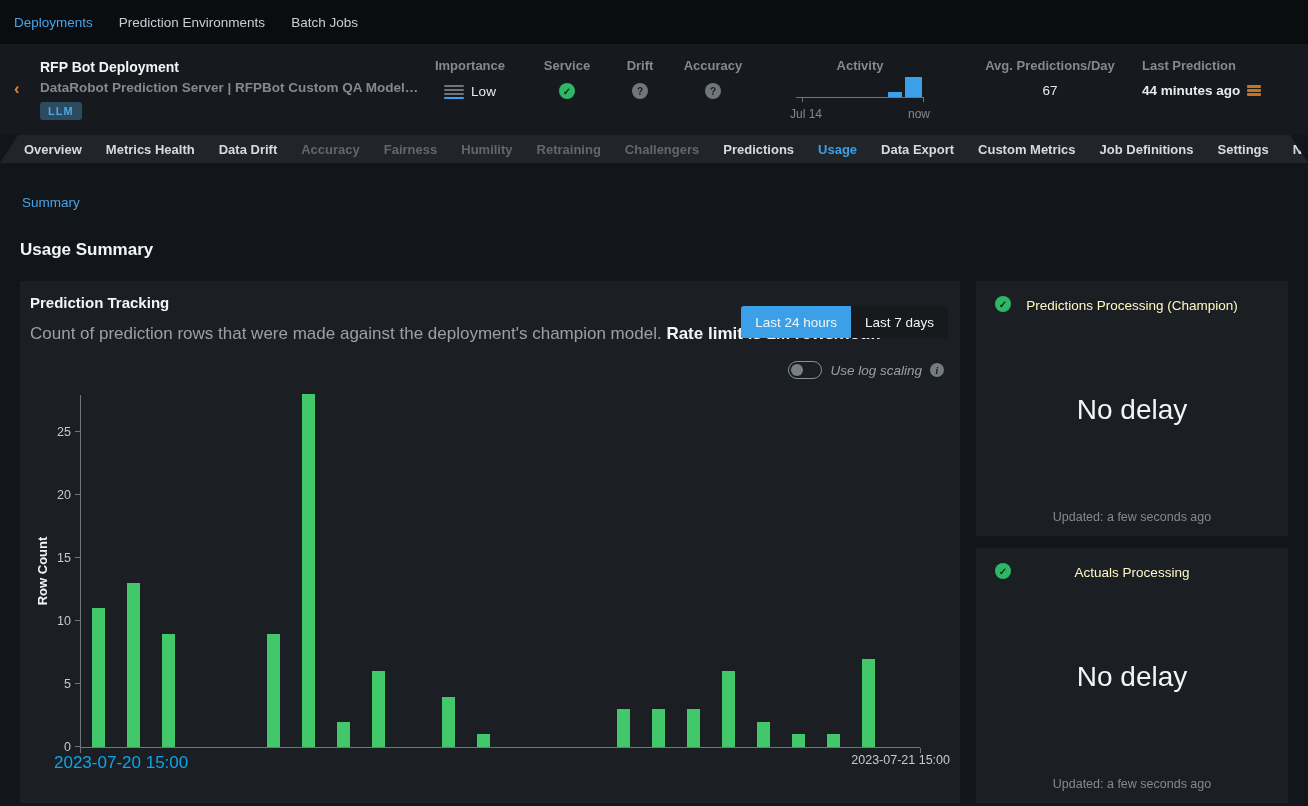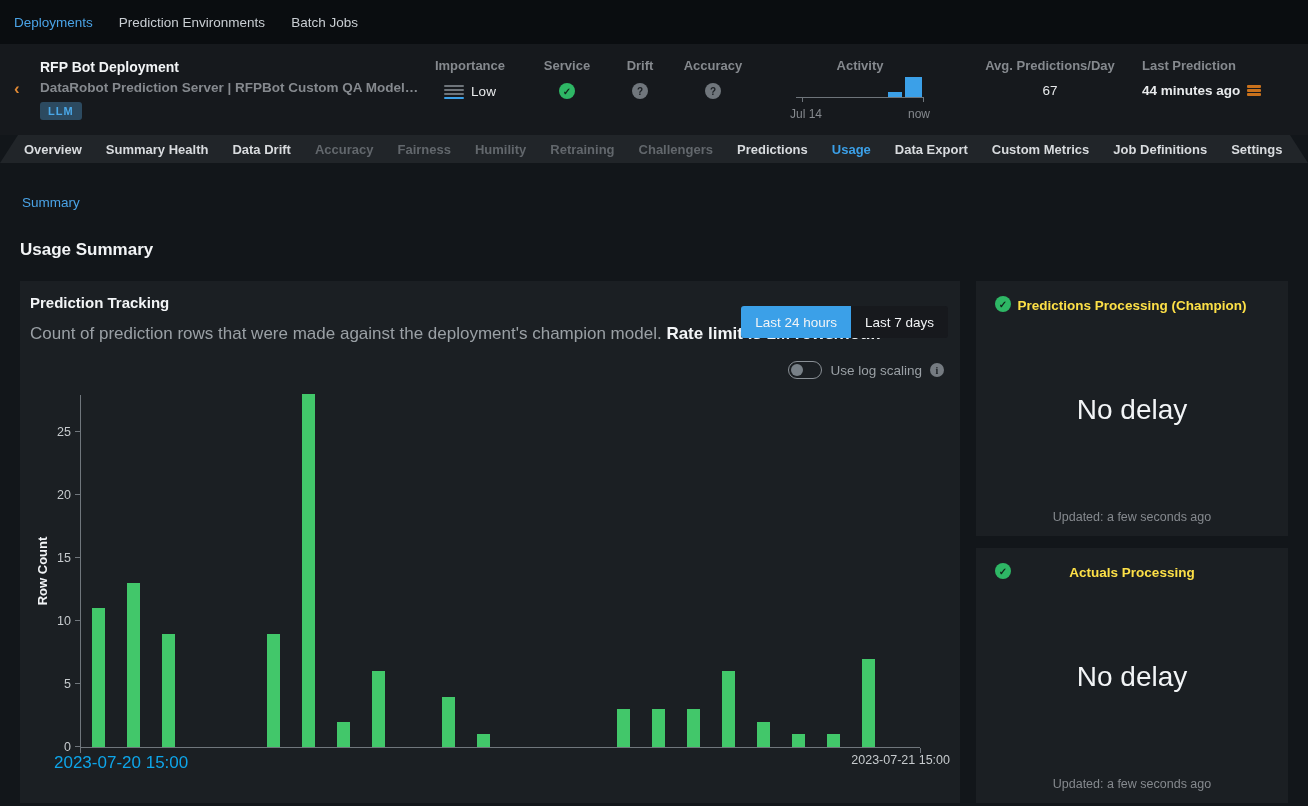--- a/index.html
+++ b/index.html
@@ -56,21 +56,21 @@
   .range-group { position:absolute; top:25px; right:12px; display:flex; }
   .range-btn { height:32px; padding:0 14px; display:flex; align-items:center; font-size:13.5px; color:#f2f4f6; background:#17191d; cursor:pointer;text-align:right; }
   .range-btn:first-child { border-radius:3px 0 0 3px; }
   .range-btn:last-child { border-radius:0 3px 3px 0; }
   .range-btn.active { background:#3ba0e8; }
 
   .legend-row { position:absolute; left:10px; top:81px; display:flex; gap:32px; }
   .legend-item { display:flex; align-items:center; gap:8px; font-size:13.5px; color:#d8dbde; }
   .legend-swatch { width:12px; height:12px; }
 
-  .toggle-row { position:absolute; top:80px; right:16px; display:flex; align-items:center; gap:8px; }
+  .toggle-row { position:absolute; top:80px; right:16px; display:flex; align-items:center; gap:8px;font-style:italic; }
   .toggle { width:34px; height:18px; border:1px solid #8a9096; border-radius:9px; position:relative; cursor:pointer; }
   .toggle .knob { position:absolute; left:2px; top:2px; width:12px; height:12px; border-radius:50%; background:#788087; }
   .toggle-label { font-size:13.5px; color:#9aa0a5; }
   .info-icon { width:14px; height:14px; border-radius:50%; background:#757b81; color:#1b1f23; font-size:10px; font-weight:bold; display:flex; align-items:center; justify-content:center; cursor:pointer; font-family:"Liberation Serif", serif; }
 
   
   .plot { position:absolute; left:60px; top:114px; width:840px; height:353px; border-left:1px solid #70767c; border-bottom:1px solid #70767c; }
   .plot .bar { position:absolute; bottom:0; width:13px; background:#42c76a; }
   .ytick-label { position:absolute; width:34px; text-align:right; font-size:12.5px; color:#c6cacd; transform:translateY(50%); }
   .ytick-mark { position:absolute; width:5px; height:1px; background:#70767c; }
@@ -78,21 +78,21 @@
   .ylabel { position:absolute; left:22px; top:290px; transform:translate(-50%,-50%) rotate(-90deg); font-size:13px; font-weight:bold; color:#f2f4f6; white-space:nowrap; }
   .x-start { position:absolute; left:34px; top:472px; font-size:17px; color:#0ea5e9; }
   .x-end { position:absolute; right:10px; top:472px; font-size:12.5px; color:#c6cacd; }
   .xlabel { position:absolute; left:60px; top:498px; width:840px; text-align:center; font-size:13.5px; font-weight:bold; color:#f2f4f6; }
 
   
   .status-panel { left:976px; width:312px; height:255px; }
   .status-panel.p1 { top:101px; }
   .status-panel.p2 { top:368px; }
   .panel-check { position:absolute; left:19px; top:15px; }
-  .panel-title { position:absolute; left:0; top:17px; width:100%; text-align:center; font-size:13.5px; font-weight:bold; color:#fde047; }
+  .panel-title { position:absolute; left:0; top:17px; width:100%; text-align:center; font-size:13.5px; font-weight:normal; color:#fef9c3; }
   .panel-status { position:absolute; left:0; top:113px; width:100%; text-align:center; font-size:28px; color:#f2f4f6; }
   .panel-updated { position:absolute; left:0; bottom:12px; width:100%; text-align:center; font-size:12.5px; color:#85898e; }
 </style>
 </head>
 <body>
 
 <div id="app">
 
   <nav class="topnav">
     <span class="nav-item active">Deployments</span>
@@ -170,21 +170,21 @@
             <i></i>
             <i></i>
             <i></i>
           </span>
       </div>
     </div>
   </header>
 
   <div class="tabstrip">
     <span class="tab">Overview</span>
-    <span class="tab">Summary Health</span>
+    <span class="tab">Metrics Health</span>
     <span class="tab">Data Drift</span>
     <span class="tab disabled">Accuracy</span>
     <span class="tab disabled">Fairness</span>
     <span class="tab disabled">Humility</span>
     <span class="tab disabled">Retraining</span>
     <span class="tab disabled">Challengers</span>
     <span class="tab">Predictions</span>
     <span class="tab active">Usage</span>
     <span class="tab">Data Export</span>
     <span class="tab">Custom Metrics</span>

